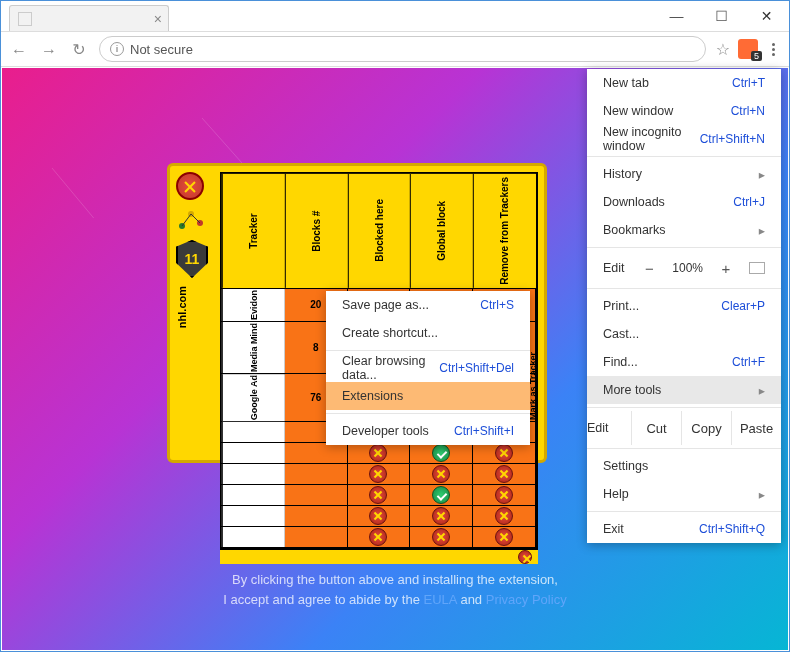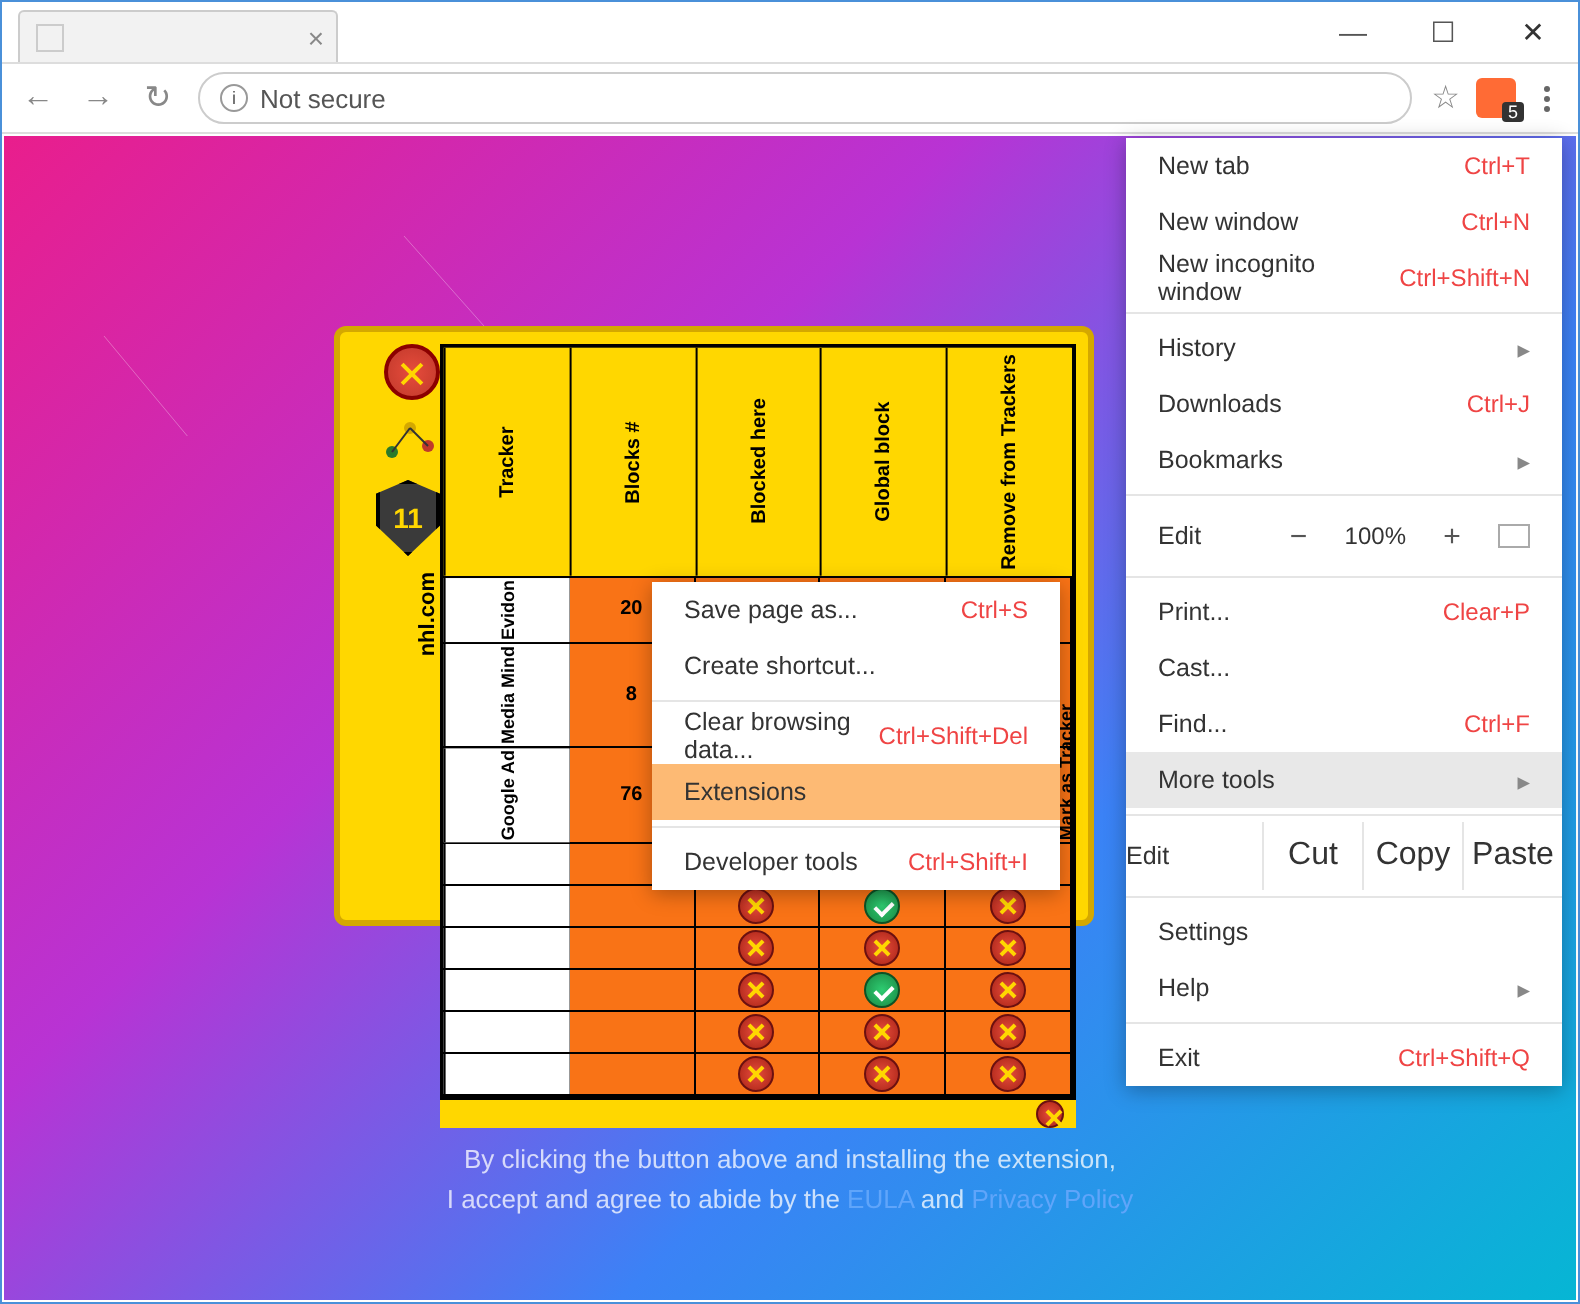--- a/index.html
+++ b/index.html
@@ -18,21 +18,21 @@
 .url-bar .info{border:1px solid #999;border-radius:50%;width:14px;height:14px;display:flex;align-items:center;justify-content:center;font-size:9px}
 .toolbar-right{display:flex;align-items:center;gap:8px}
 .star{color:#888;font-size:16px}
 .ext-icon{width:20px;height:20px;background:#ff6b35;border-radius:3px;position:relative}
 .ext-badge{position:absolute;bottom:-2px;right:-4px;background:#333;color:#fff;font-size:9px;padding:0 3px;border-radius:2px}
 .menu-dots{display:flex;flex-direction:column;gap:2px;padding:6px}
 .menu-dots span{width:3px;height:3px;background:#666;border-radius:50%}
 .content{position:absolute;top:67px;left:1px;right:1px;bottom:1px;background:linear-gradient(135deg,#e91e8c 0%,#b833d4 35%,#3b82f6 65%,#06b6d4 100%);display:flex;flex-direction:column;align-items:center;overflow:hidden}
 .net-lines{position:absolute;inset:0;opacity:0.3}
 .tracker-panel{position:absolute;top:95px;left:165px;width:380px;height:300px;background:#ffd700;border:3px solid #d4a800;border-radius:6px;padding:6px;display:flex}
-.tp-left{width:44px;display:flex;flex-direction:column;align-items:flex-end;gap:8px}
+.tp-left{width:44px;display:flex;flex-direction:column;align-items:flex-start;gap:8px}
 .tp-close{width:28px;height:28px;background:radial-gradient(#e74c3c,#c0392b);border-radius:50%;border:2px solid #8b0000;position:relative}
 .tp-close::before,.tp-close::after{content:"";position:absolute;top:12px;left:5px;width:14px;height:2px;background:#ffd700}
 .tp-close::before{transform:rotate(45deg)}
 .tp-close::after{transform:rotate(-45deg)}
 .tp-net{width:30px;height:24px;position:relative}
 .tp-shield{width:32px;height:38px;background:#3a3a3a;clip-path:polygon(50% 0,100% 18%,100% 60%,50% 100%,0 60%,0 18%);display:flex;align-items:center;justify-content:center;color:#ffd700;font-size:14px;font-weight:bold;border:2px solid #000}
 .tp-domain{writing-mode:vertical-rl;transform:rotate(180deg);font-size:11px;font-weight:bold;color:#000}
 .tp-grid{flex:1;background:#000;display:flex;flex-direction:column;border:2px solid #000}
 .tp-row{flex:1;display:flex;border-bottom:1px solid #000}
 .tp-hdr{background:#ffd700}
@@ -45,34 +45,34 @@
 .red-dot::after{transform:rotate(-45deg)}
 .grn-dot{width:18px;height:18px;background:radial-gradient(#2ecc71,#1a8843);border-radius:50%;border:1px solid #0d5225;position:relative}
 .grn-dot::after{content:"";position:absolute;top:4px;left:6px;width:4px;height:7px;border:solid #fff;border-width:0 2px 2px 0;transform:rotate(45deg)}
 .tp-footer{height:20px;background:#ffd700;display:flex;justify-content:flex-end;align-items:center;padding-right:6px;gap:6px}
 .tp-footer .red-dot{width:14px;height:14px}
 .tp-mark{font-size:9px;font-weight:bold;writing-mode:vertical-rl;transform:rotate(180deg);position:absolute;right:6px;bottom:40px}
 .brand{color:#fff;font-size:36px;font-weight:300;margin-top:360px;letter-spacing:1px}
 .add-btn{margin-top:18px;background:#ef4444;color:#fff;font-size:22px;padding:14px 34px;border:none;border-radius:4px;box-shadow:0 4px 0 #b91c1c}
 .disclaimer{margin-top:28px;color:rgba(255,255,255,0.75);font-size:13px;text-align:center;line-height:1.5}
 .disclaimer a{color:#60a5fa;text-decoration:none}
-.main-menu{position:absolute;top:68px;right:8px;width:218px;background:#fff;box-shadow:0 2px 10px rgba(0,0,0,0.3);font-size:12.5px;color:#333;z-index:20}
+.main-menu{position:absolute;top:68px;right:8px;width:194px;background:#fff;box-shadow:0 2px 10px rgba(0,0,0,0.3);font-size:12.5px;color:#333;z-index:20}
 .mm-row{display:flex;justify-content:space-between;align-items:center;padding:6px 16px;height:28px}
 .mm-row.hl{background:#e8e8e8}
-.mm-row .sc{color:#ef4444;font-size:12px}
+.mm-row .sc{color:#1d4ed8;font-size:12px}
 .mm-row .arr{color:#888}
 .mm-sep{height:1px;background:#e5e5e5;margin:3px 0}
 .mm-zoom{display:flex;align-items:center;padding:4px 16px;gap:12px;height:34px}
 .mm-zoom .zl{flex:1}
 .mm-zoom .zb{width:22px;text-align:center;color:#555;font-size:15px}
 .mm-zoom .zv{font-size:12px}
 .mm-zoom .fs{border:1px solid #aaa;width:16px;height:12px}
 .mm-edit{display:flex;align-items:center;height:34px}
 .mm-edit .el{padding-left:0;flex:1}
-.mm-edit .eb{flex:0 0 50px;text-align:right;border-left:1px solid #e5e5e5;height:100%;display:flex;align-items:center;justify-content:center;font-size:16px}
+.mm-edit .eb{flex:0 0 50px;text-align:right;border-left:1px solid #e5e5e5;height:100%;display:flex;align-items:center;justify-content:center;font-size:13px}
 .sub-menu{position:absolute;top:290px;left:325px;width:204px;background:#fff;box-shadow:0 2px 10px rgba(0,0,0,0.3);font-size:12.5px;color:#333;z-index:19}
 .sub-menu .mm-row.hl{background:#fdba74}
 </style>
 </head>
 <body>
 
 <div class="window">
 
   <div class="titlebar">
     <div class="titlebar-tabs">

